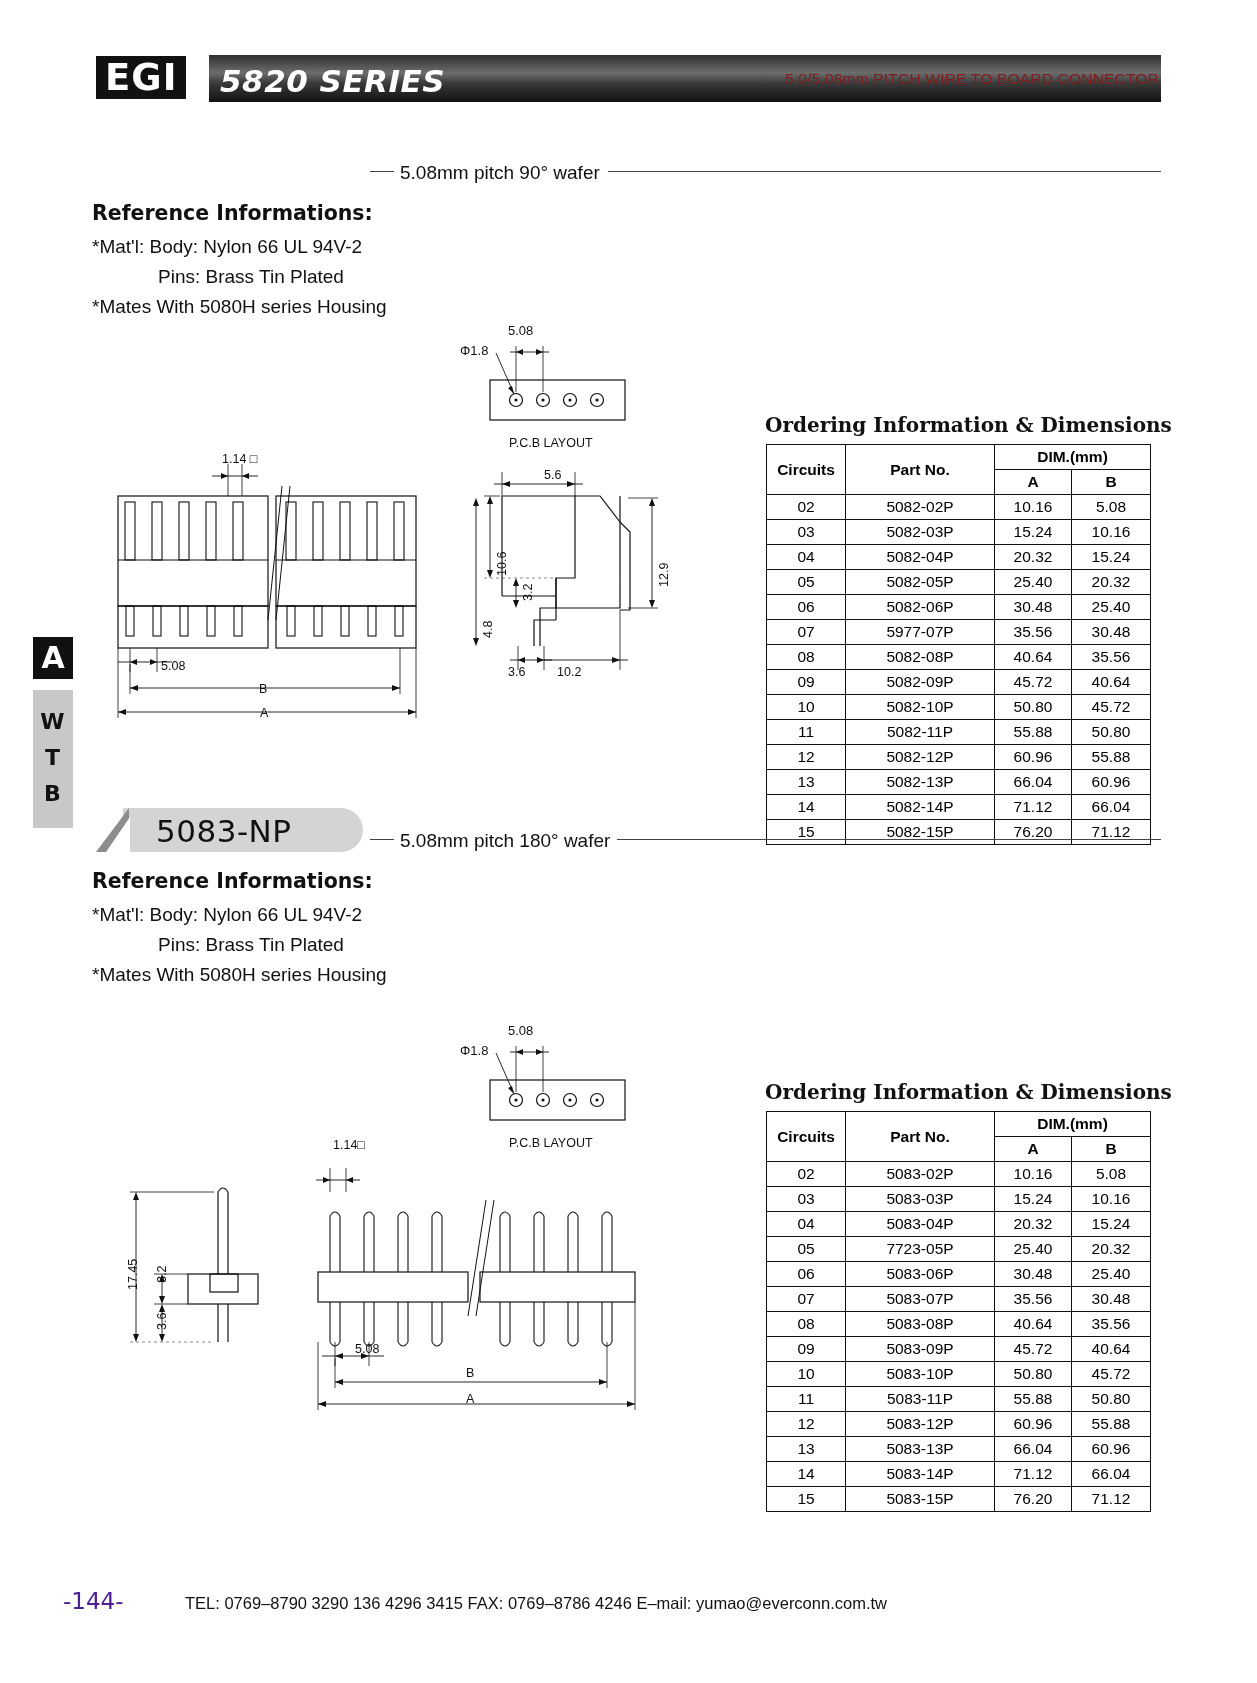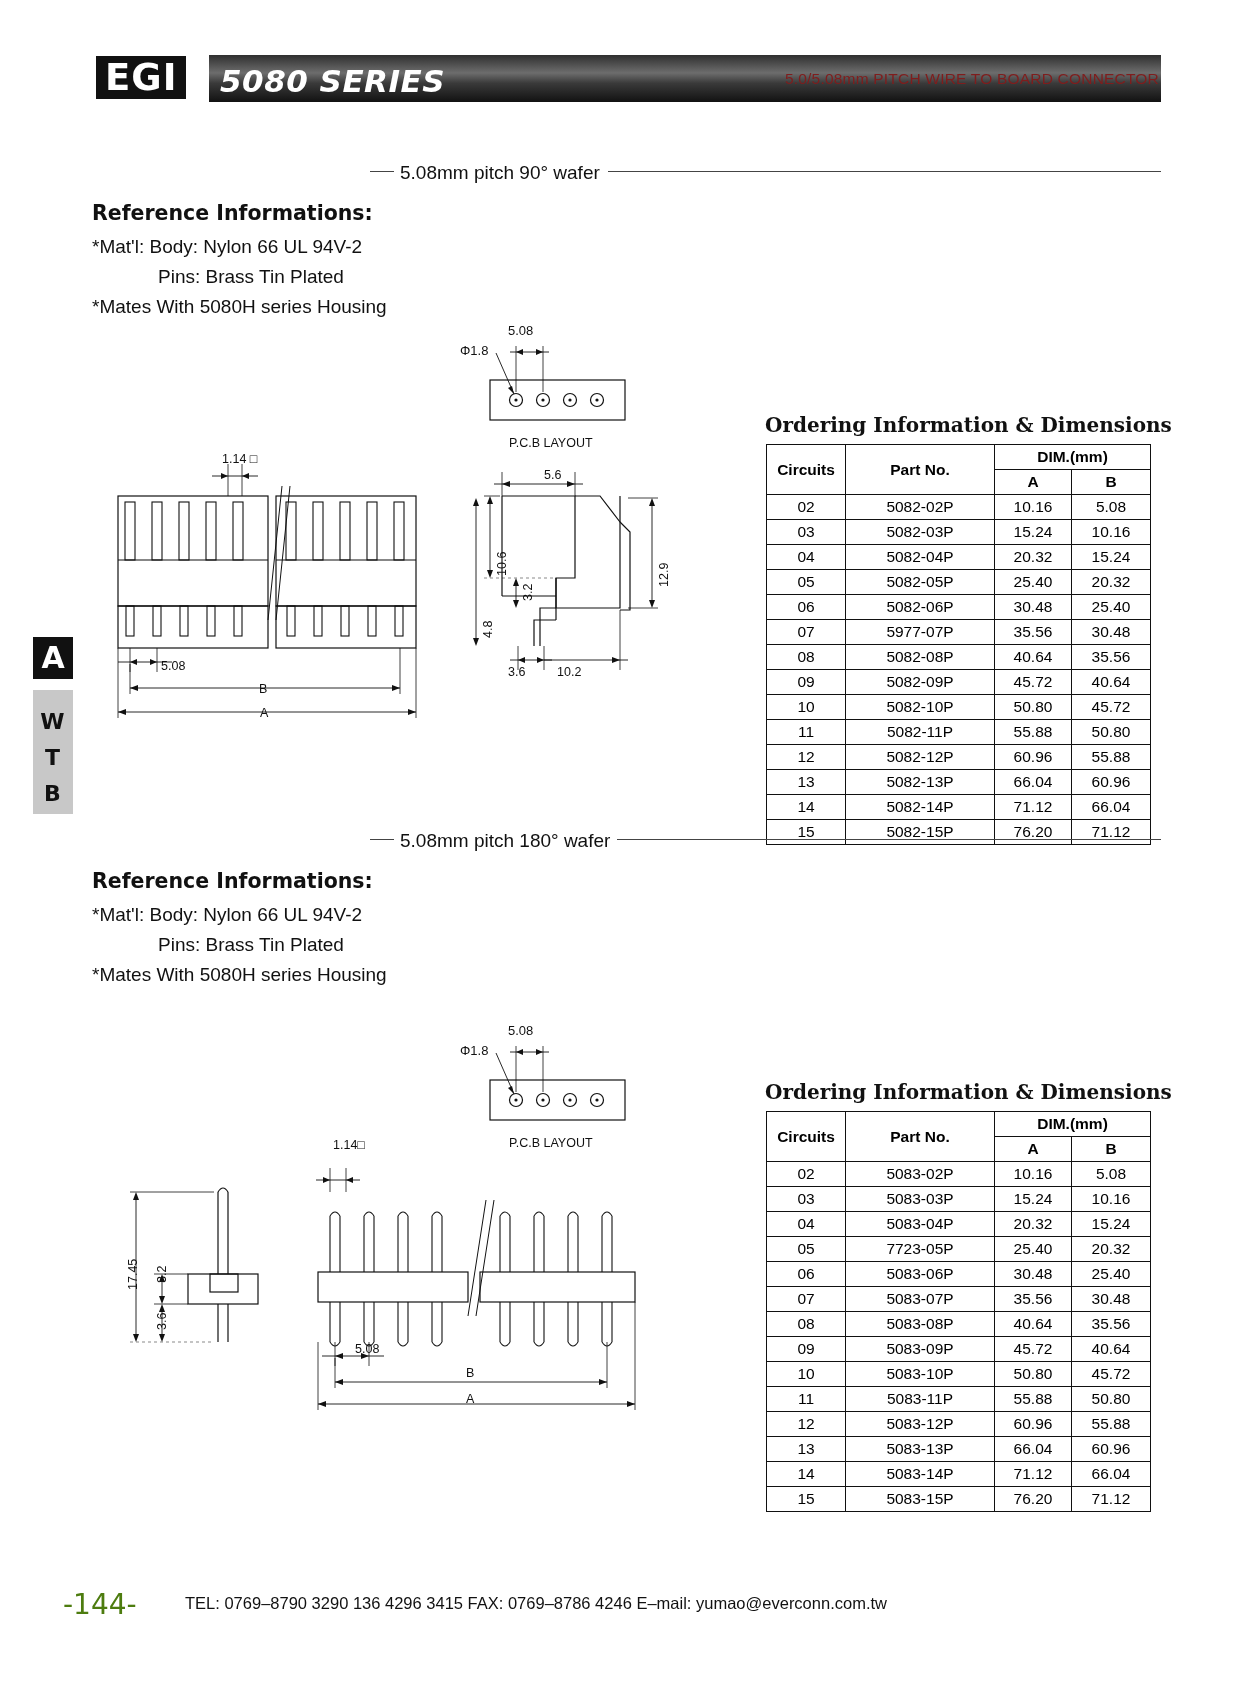--- a/index.html
+++ b/index.html
@@ -78,21 +78,21 @@
     color: #fff;
     font-family: "DejaVu Sans", sans-serif;
     font-weight: bold;
     font-size: 30px;
     text-align: center;
     line-height: 42px;
   }
   .side-vert {
     position: absolute;
     left: 33px; top: 690px;
-    width: 40px; height: 124px;
+    width: 40px; height: 138px;
     background: #c8c8c8;
     color: #111;
     font-family: "DejaVu Sans", sans-serif;
     font-weight: bold;
     font-size: 22px;
     text-align: center;
     letter-spacing: 1px;
     padding-top: 14px;
     box-sizing: border-box;
     line-height: 36px;
@@ -211,42 +211,42 @@
     white-space: nowrap;
     transform: rotate(-90deg);
     transform-origin: left top;
   }
 
   
   .page-num {
     position: absolute;
     left: 63px; top: 1588px;
     font-family: "DejaVu Sans", sans-serif;
-    font-size: 28px;
-    color: #4d7c0f;
+    font-size: 23px;
+    color: #4c1d95;
   }
   .footer-text {
     position: absolute;
     left: 185px; top: 1594px;
     font-size: 16.5px;
     color: #111;
     white-space: nowrap;
   }
 </style>
 </head>
 <body>
 
 <div class="page">
 
   <div class="header">
     <div class="logo-egi">
       <span class="blk">EGI</span>
     </div>
     <div class="header-bar"></div>
-    <div class="header-title">5080 SERIES</div>
+    <div class="header-title">5820 SERIES</div>
     <div class="header-sub">5.0/5.08mm PITCH WIRE TO BOARD CONNECTOR</div>
   </div>
 
   <div class="side-tab">A</div>
   <div class="side-vert">
     <div style="white-space:pre-line; word-break:break-all;">W T B</div>
   </div>
 
   <div class="sec-rule-l" style="left:370px; top:171px; width:24px;"></div>
   <div class="sec-desc" style="left:400px; top:162px;">5.08mm pitch 90° wafer</div>
@@ -497,20 +497,26 @@
         </tr>
       <tr>
           <td>15</td>
           <td class="part">5082-15P</td>
           <td>76.20</td>
           <td>71.12</td>
         </tr>
     </tbody>
   </table>
 
+  <div class="sec-badge" style="left:96px; top:808px; width:270px;">
+    <div class="pill"></div>
+    <div class="tri"></div>
+    <div class="tri2"></div>
+    <div class="pill-label">5083-NP</div>
+  </div>
   <div class="sec-rule-l" style="left:370px; top:839px; width:24px;"></div>
   <div class="sec-desc" style="left:400px; top:830px;">5.08mm pitch 180°  wafer</div>
   <div class="sec-rule-r" style="left:617px; top:839px; width:544px;"></div>
 
   <div class="ref-title" style="left:92px; top:869px;">Reference Informations:</div>
   <div class="ref-line" style="left:92px; top:904px;">*Mat'l: Body: Nylon 66 UL 94V-2</div>
   <div class="ref-line" style="left:158px; top:934px;">Pins: Brass Tin Plated</div>
   <div class="ref-line" style="left:92px; top:964px;">*Mates With 5080H series Housing</div>
 
   <svg class="dwg" style="left:470px; top:1018px;" width="230" height="135">

